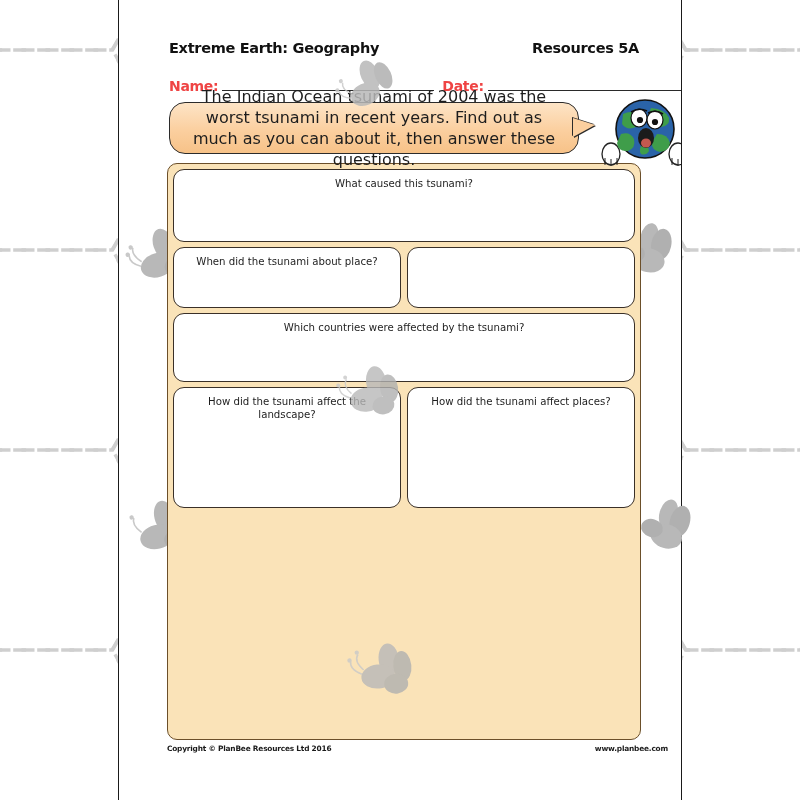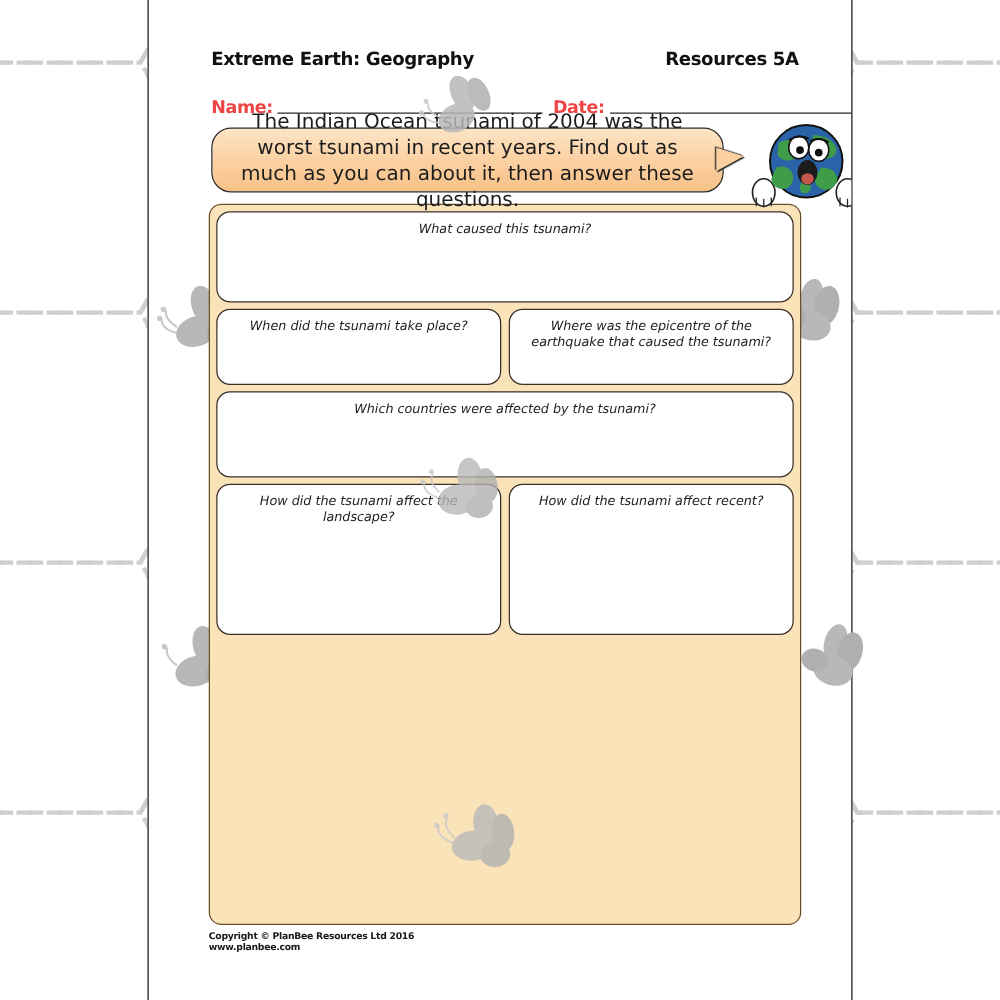--- a/index.html
+++ b/index.html
@@ -154,21 +154,20 @@
     border: 1.4px solid #6b4f2a;
     border-radius: 10px;
     box-sizing: border-box;
     padding: 5px;
     z-index: 3;
   }
   .q-row {
     display: flex;
     gap: 6px;
     margin-bottom: 5px;
-    font-style: italic;
   }
   .q-row:last-child { margin-bottom: 0; }
 
   .qbox {
     background: #ffffff;
     border: 1.6px solid #3a3028;
     border-radius: 11px;
     box-sizing: border-box;
     position: relative;
     overflow: hidden;
@@ -201,21 +200,20 @@
   
   #footer {
     position: absolute;
     left: 48px;
     top: 744px;
     width: 501px;
     display: flex;
     justify-content: space-between;
     align-items: baseline;
     z-index: 4;
-    flex-direction: column;
   }
   .foot-text {
     font-family: "DejaVu Sans", sans-serif;
     font-weight: bold;
     font-size: 7.4px;
     color: #1a1a1a;
     letter-spacing: -0.2px;
     white-space: nowrap;
   }
 </style>
@@ -395,43 +393,42 @@
 
     <div class="q-row r1">
       <div class="qbox h-full">
         <span class="qbox-label">What caused this tsunami?</span>
         <div class="qbox-answer"></div>
       </div>
     </div>
 
     <div class="q-row r2">
       <div class="qbox h-half">
-        <span class="qbox-label">When did the tsunami take place?</span>
+        <span class="qbox-label">When did the tsunami about place?</span>
         <div class="qbox-answer"></div>
       </div>
       <div class="qbox h-half">
-        <span class="qbox-label">Where was the epicentre of the earthquake that caused the tsunami?</span>
         <div class="qbox-answer"></div>
       </div>
     </div>
 
     <div class="q-row r3">
       <div class="qbox h-full">
         <span class="qbox-label">Which countries were affected by the tsunami?</span>
         <div class="qbox-answer"></div>
       </div>
     </div>
 
     <div class="q-row r4">
       <div class="qbox h-half">
         <span class="qbox-label">How did the tsunami affect the landscape?</span>
         <div class="qbox-answer"></div>
       </div>
       <div class="qbox h-half">
-        <span class="qbox-label">How did the tsunami affect recent?</span>
+        <span class="qbox-label">How did the tsunami affect places?</span>
         <div class="qbox-answer"></div>
       </div>
     </div>
 
 
   </div>
 
   <div id="footer">
     <span class="foot-text">Copyright © PlanBee Resources Ltd 2016</span>
     <span class="foot-text">www.planbee.com</span>

